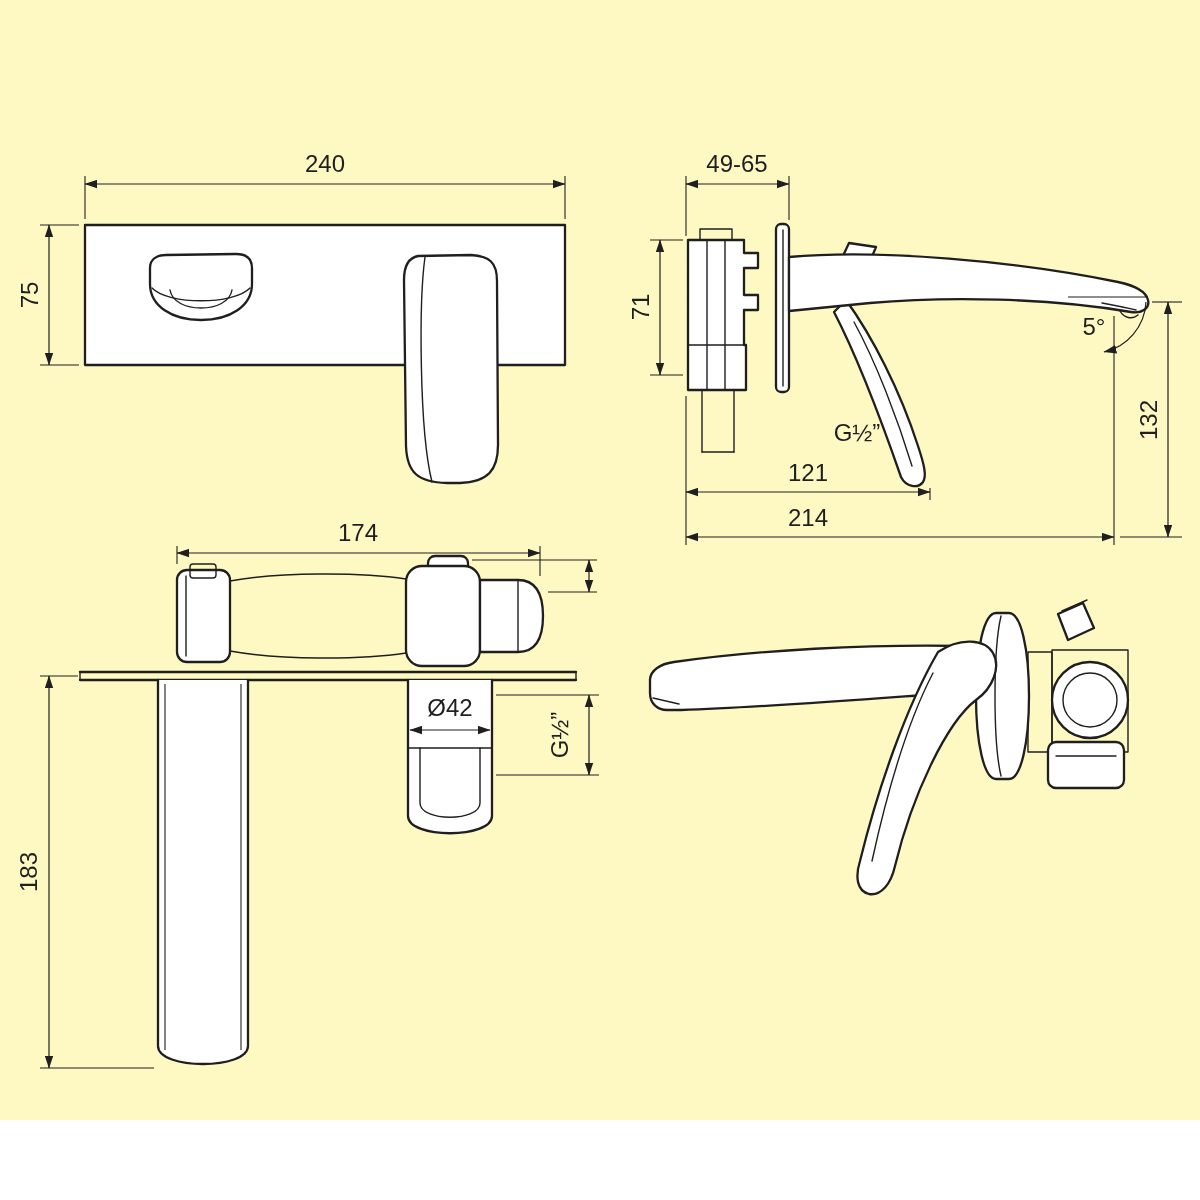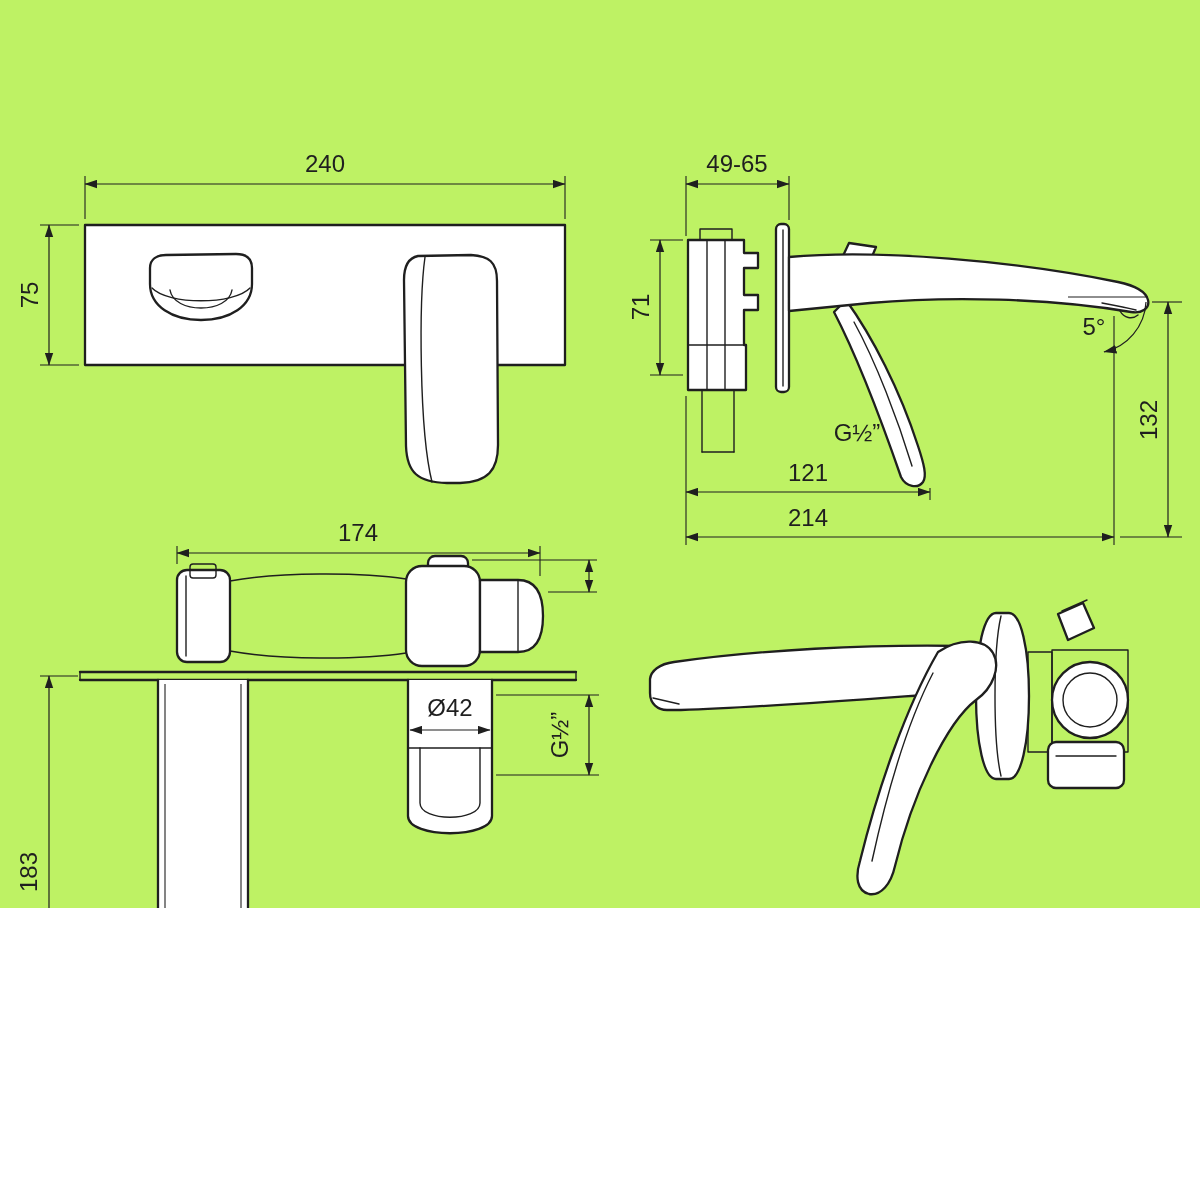--- a/index.html
+++ b/index.html
@@ -1,16 +1,16 @@
 <!DOCTYPE html>
 <html><head>
 <meta charset="utf-8">
 <style>
   html,body{margin:0;padding:0;background:#ffffff;}
-  .canvas{position:relative;width:1200px;height:908px;background:#bef264;overflow:hidden;}
+  .canvas{position:relative;width:1200px;height:1120px;background:#fef9c3;overflow:hidden;}
   svg{display:block;}
   .ol{fill:#ffffff;stroke:#1f1f1f;stroke-width:2.3;stroke-linejoin:round;stroke-linecap:round;}
   .olnf{fill:none;stroke:#1f1f1f;stroke-width:2.3;stroke-linejoin:round;stroke-linecap:round;}
   .det{fill:none;stroke:#1f1f1f;stroke-width:1.4;stroke-linejoin:round;stroke-linecap:round;}
   .ext{stroke:#1f1f1f;stroke-width:1.1;fill:none;}
   .dl{stroke:#1f1f1f;stroke-width:1.2;fill:none;}
   .dim-text{font:24px "Liberation Sans","DejaVu Sans",sans-serif;fill:#1f1f1f;text-anchor:middle;}
 </style>
 </head>
 <body>

